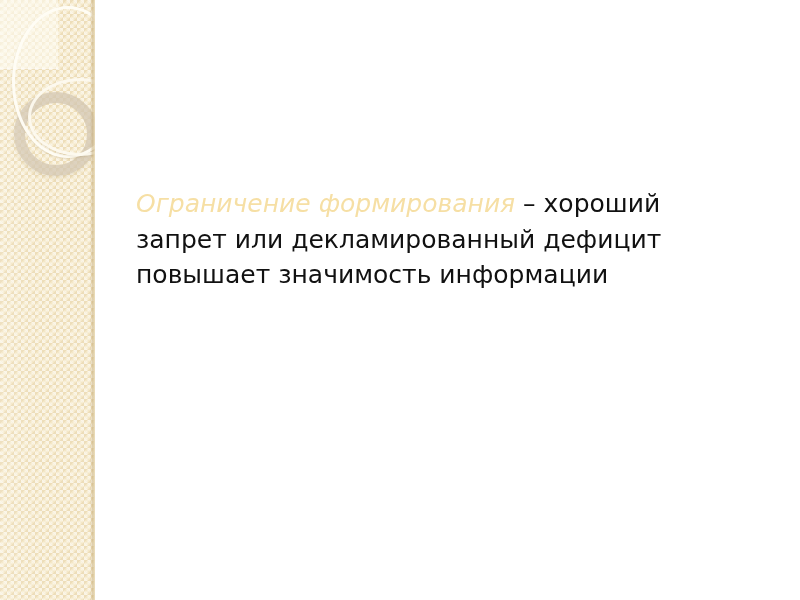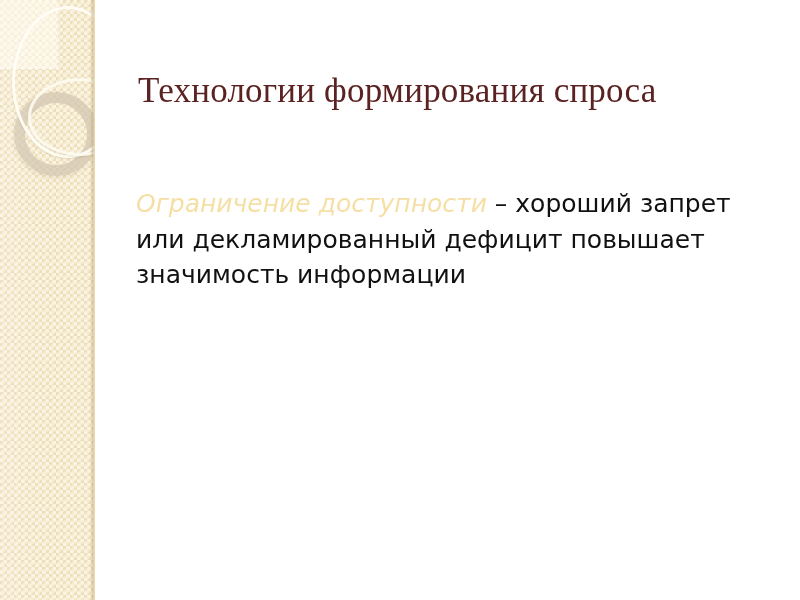--- a/index.html
+++ b/index.html
@@ -150,19 +150,18 @@
   <div class="sidebar">
     <div class="sidebar-texture"></div>
     <div class="sidebar-patch"></div>
     <div class="ring-thick"></div>
     <div class="ring-thin"></div>
     <div class="ring-thin-2"></div>
     <div class="sidebar-shade"></div>
     <div class="sidebar-edge"></div>
   </div>
 
-  <h1 class="title">Технологии формирования спроса</h1>
 
   <div class="body-block">
-    <span class="emph">Ограничение доступности</span><span class="body-rest"> – </span><span class="body-rest">хороший запрет или декламированный дефицит повышает значимость информации</span>
+    <span class="emph">Ограничение формирования</span><span class="body-rest"> – </span><span class="body-rest">хороший запрет или декламированный дефицит повышает значимость информации</span>
   </div>
 
 </div>
 
 </body></html>

